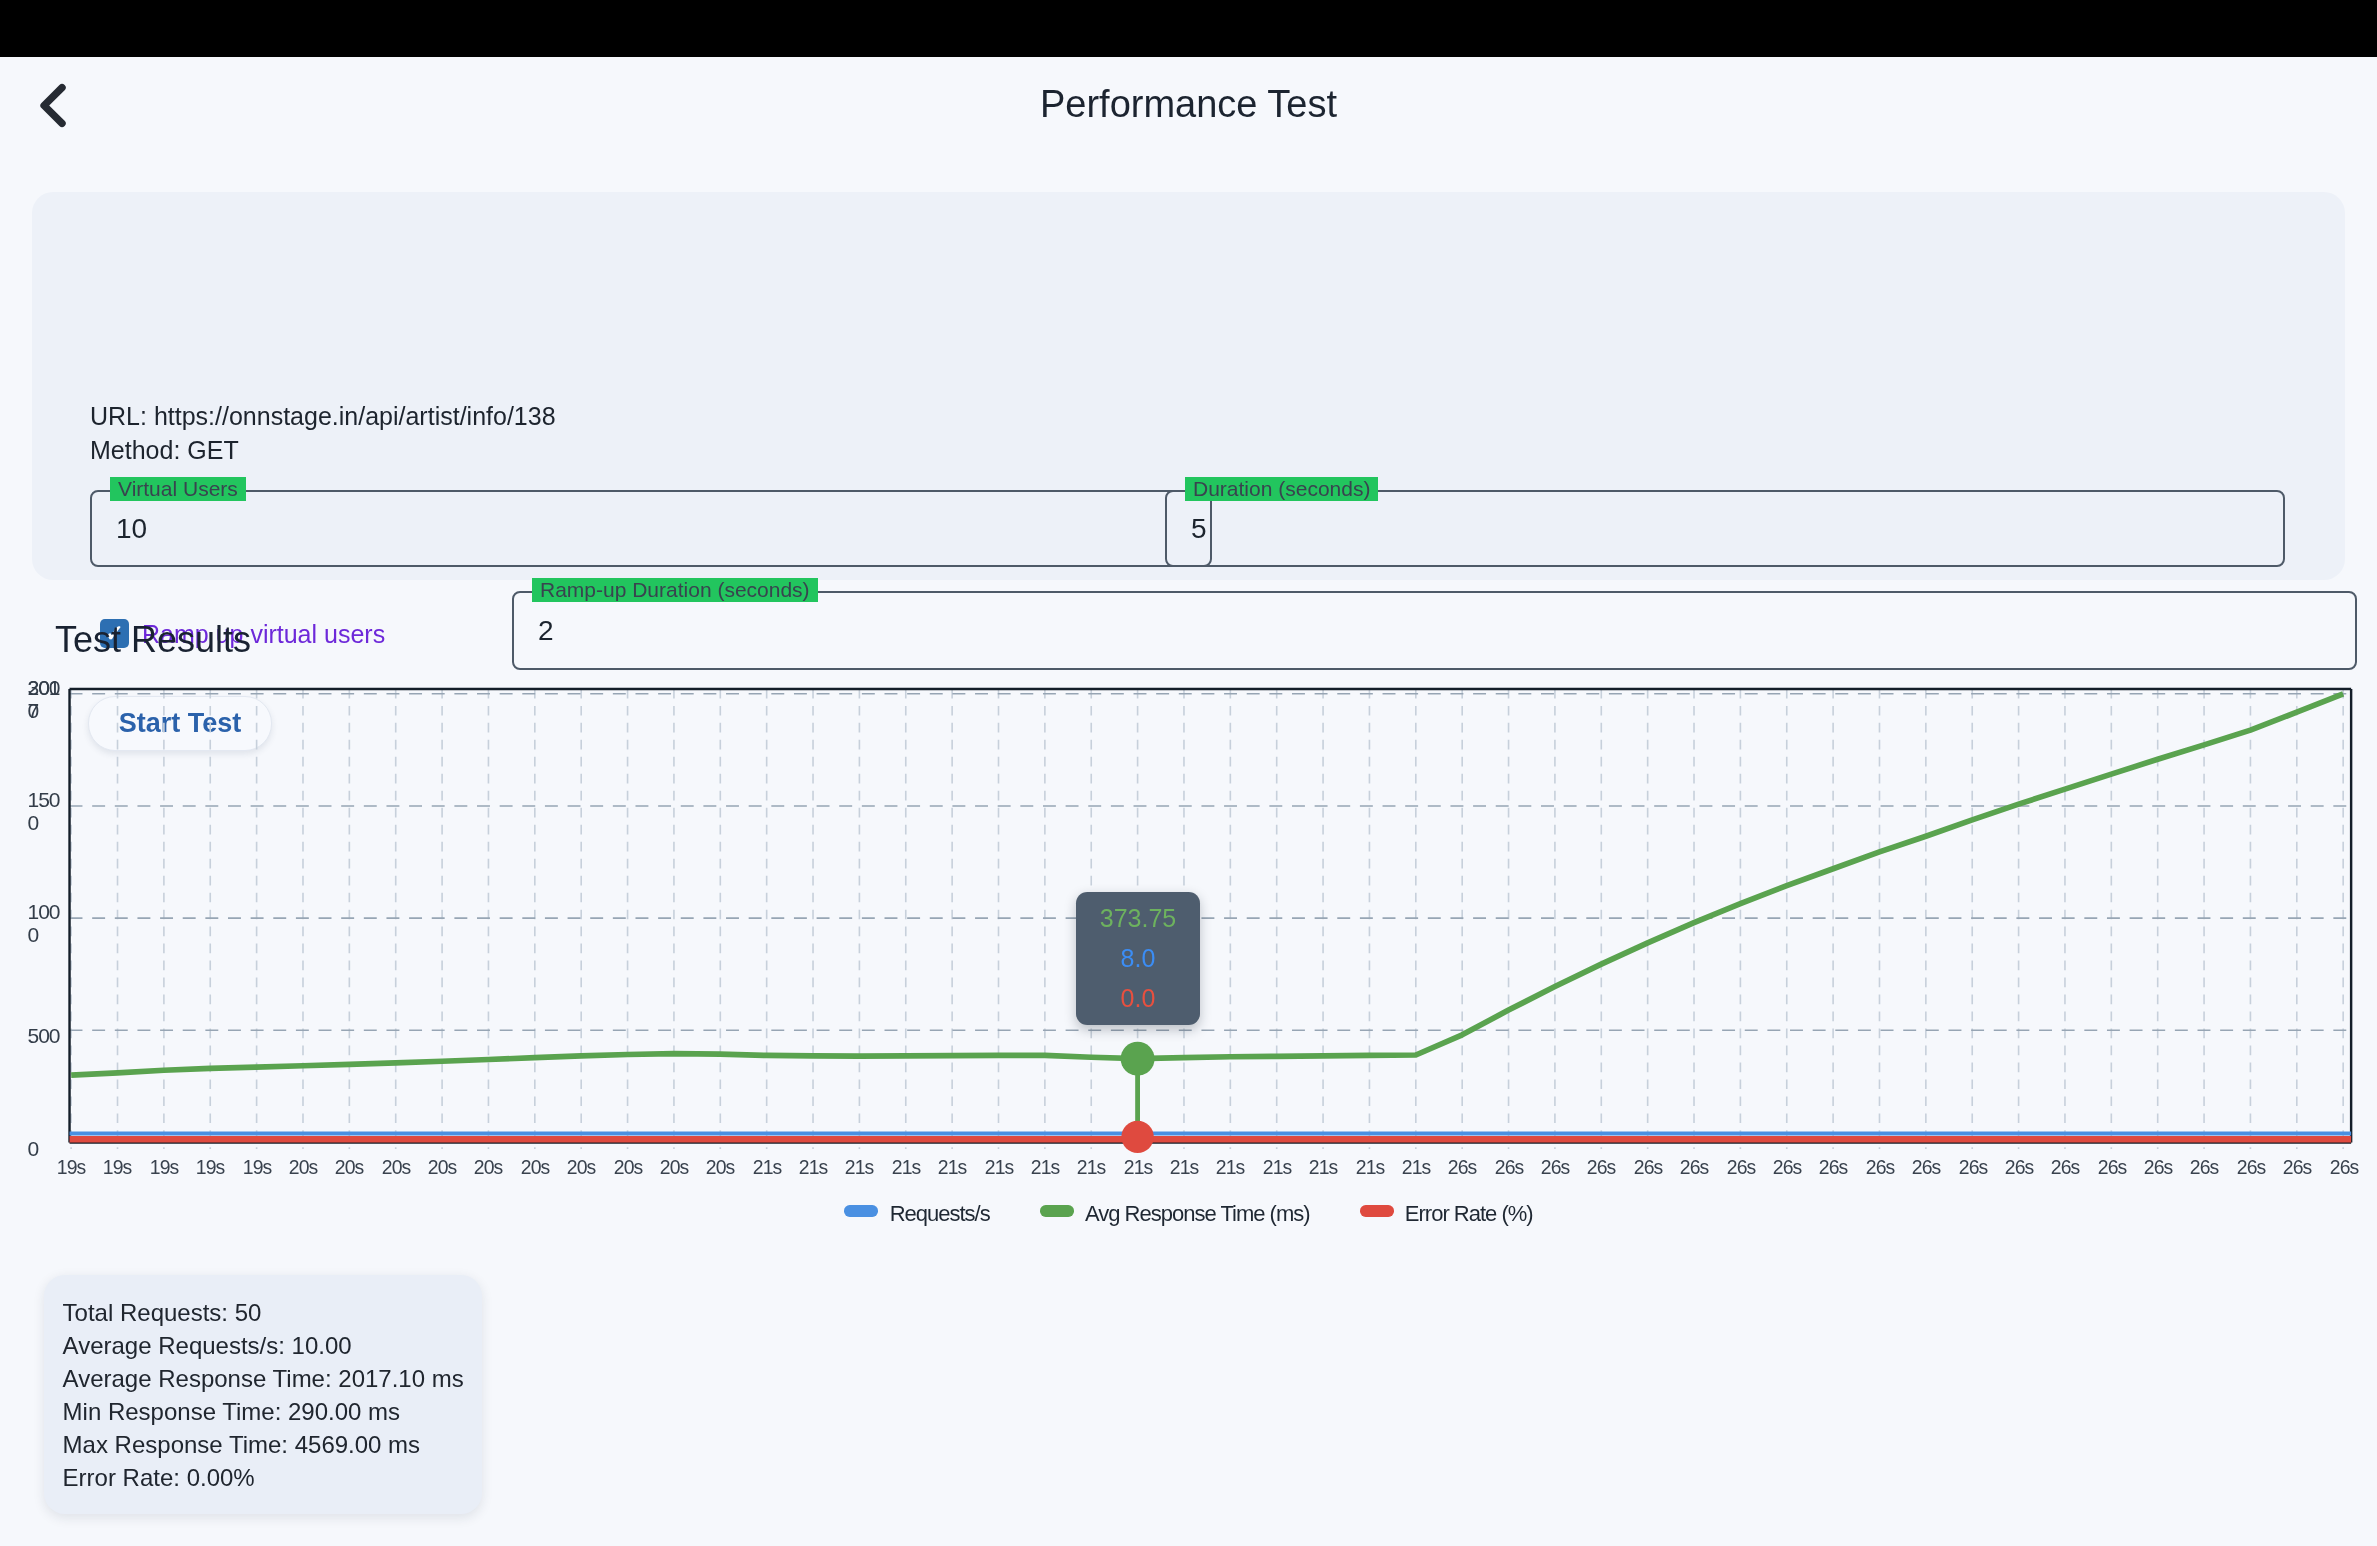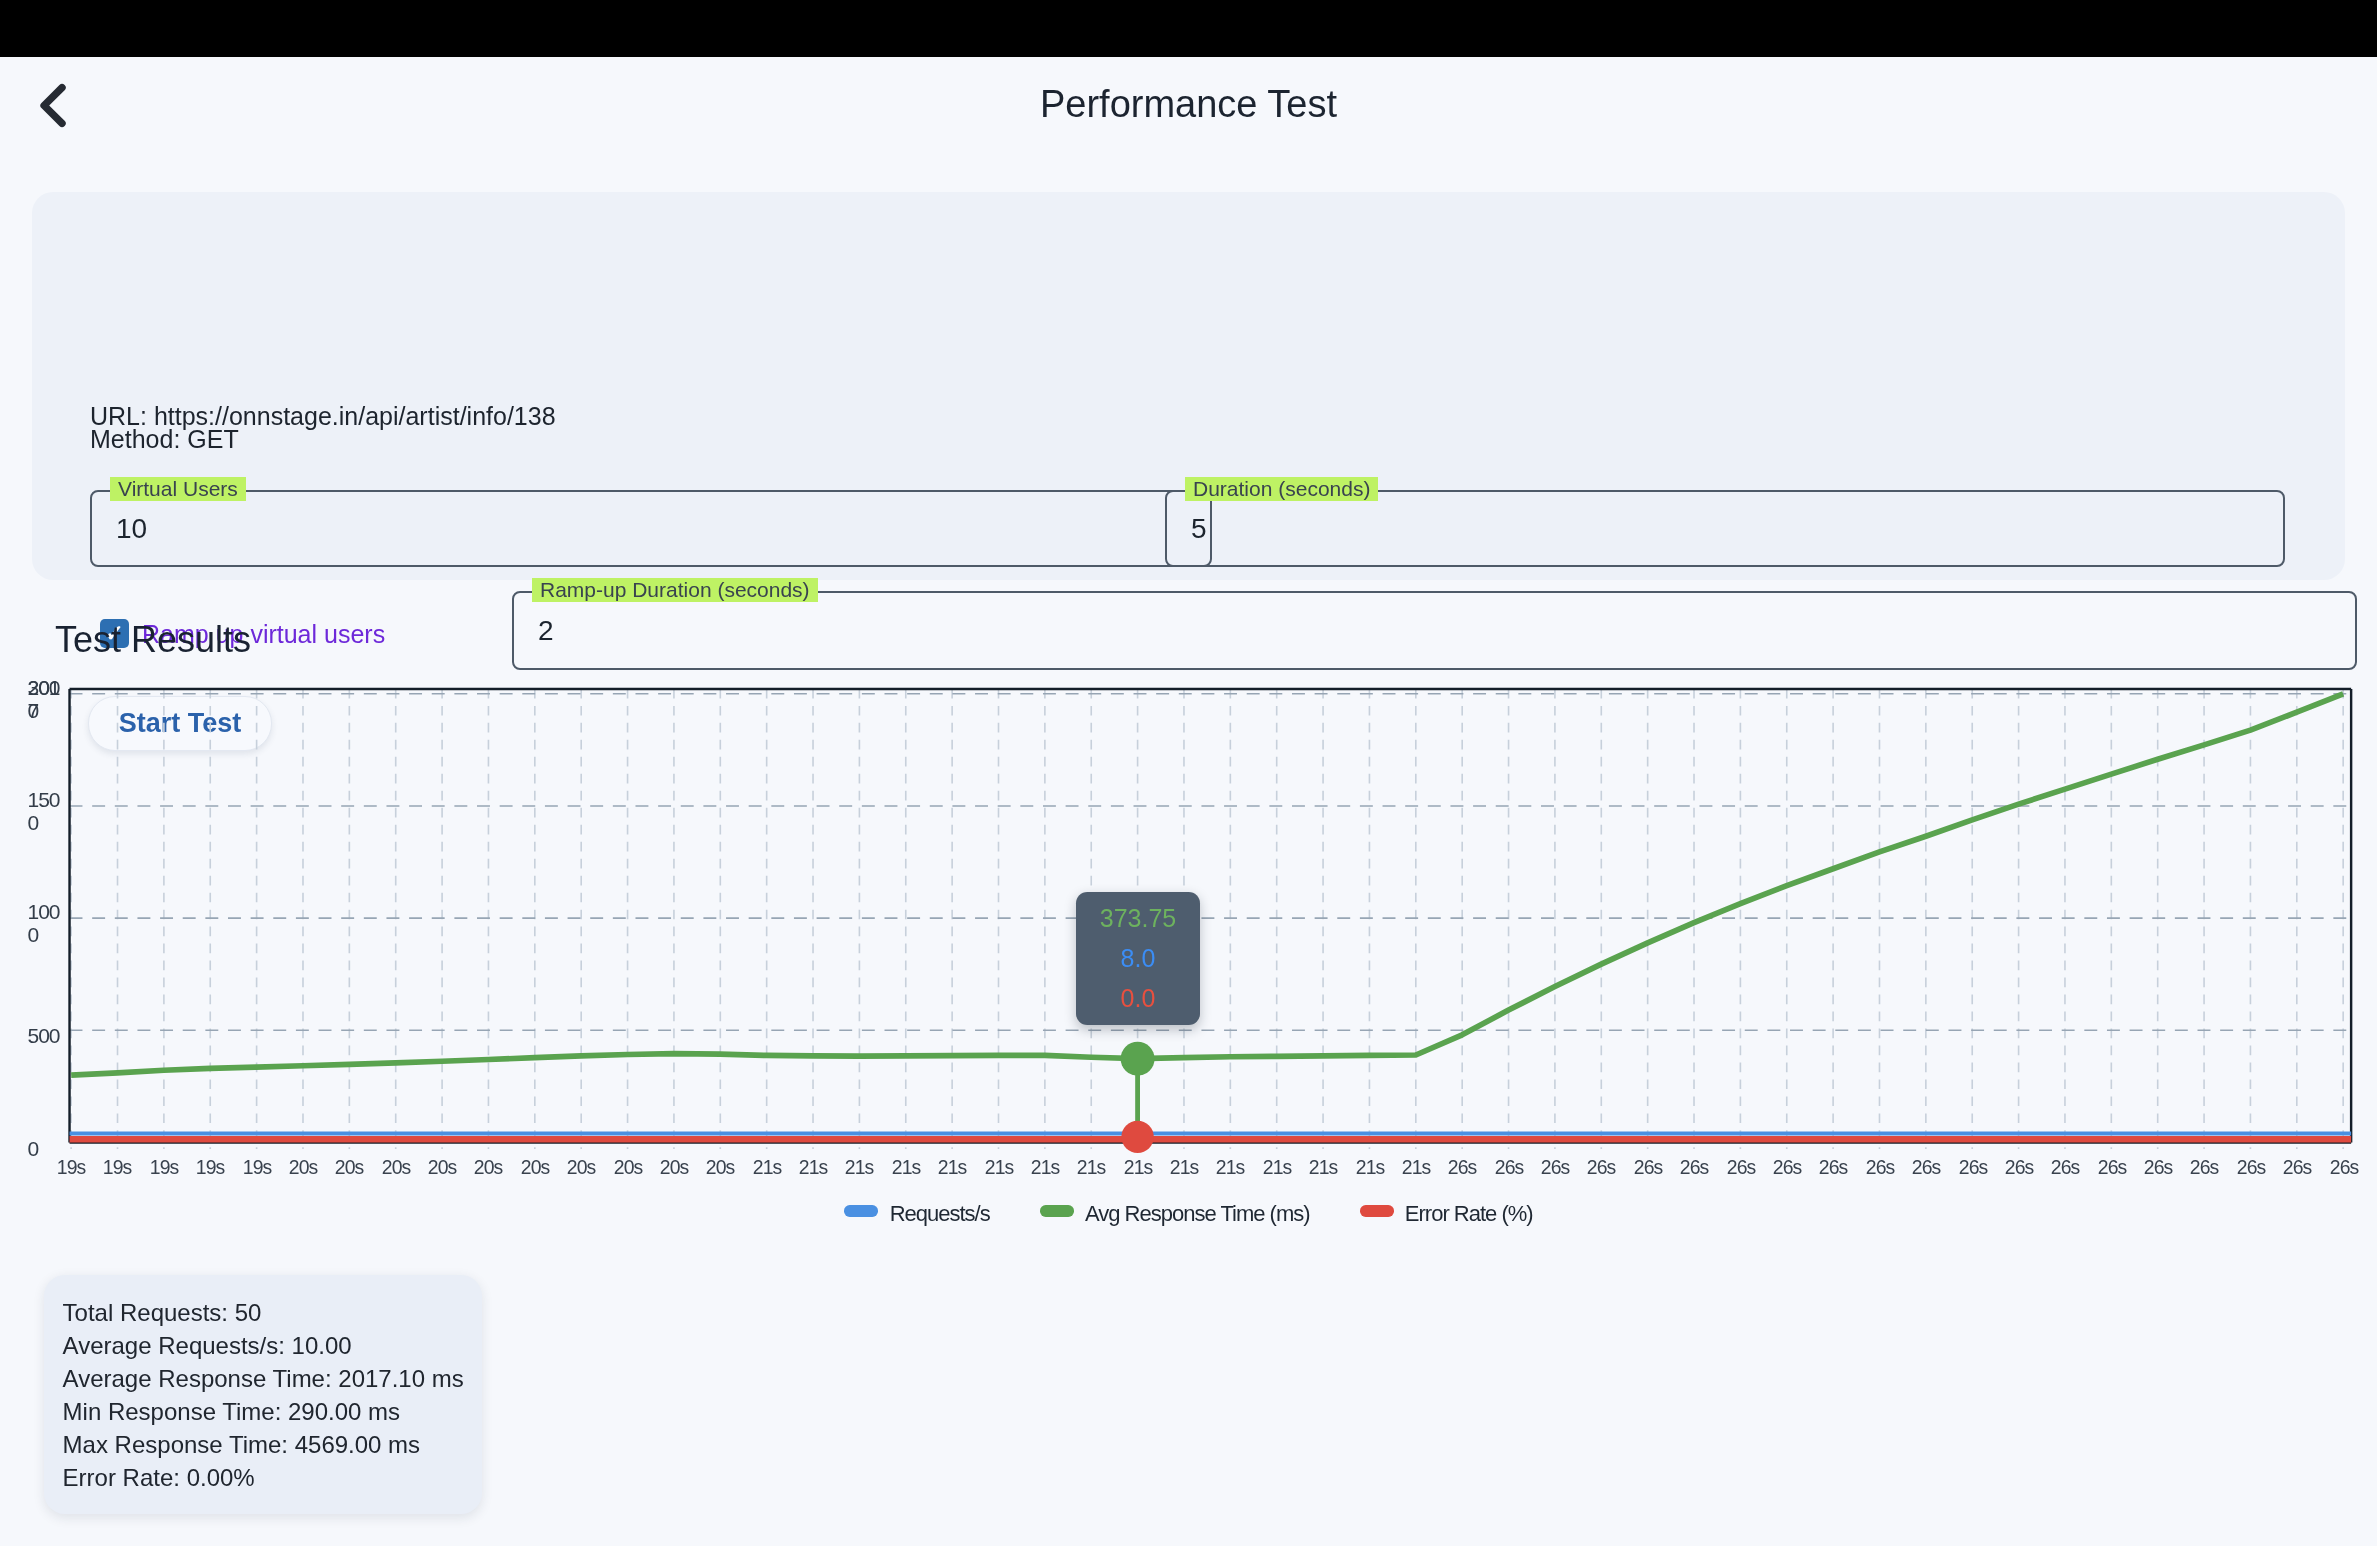--- a/index.html
+++ b/index.html
@@ -9,23 +9,23 @@
   #statusbar{position:absolute;left:0;top:0;width:2377px;height:57px;background:#000;}
   
   #back-btn{position:absolute;left:31px;top:81px;width:49px;height:49px;cursor:pointer;}
   #page-title{position:absolute;left:0;top:83px;width:2377px;text-align:center;
               font-size:38px;font-weight:500;color:#1c2430;}
   
   #form-card{position:absolute;left:32px;top:192px;width:2313px;height:388px;
              background:#edf1f8;border-radius:21px;}
   .cfg-line{position:absolute;left:58px;font-size:25px;color:#1d242e;}
   #url-line{top:210px;}
-  #method-line{top:233px;}
+  #method-line{top:244px;}
   .fieldset{position:absolute;border:2.4px solid #4e5a68;border-radius:8px;background:transparent;}
-  .fieldset .legend{position:absolute;top:-14.6px;left:18px;background:#bef264;padding:0 8px;
+  .fieldset .legend{position:absolute;top:-14.6px;left:18px;background:#22c55e;padding:0 8px;
                     font-size:21px;color:#39434f;white-space:nowrap;}
   .fieldset .fvalue{position:absolute;left:24px;top:50%;transform:translateY(-50%);
                     font-size:28px;color:#1c242e;}
   #fs-virtual{left:58px;top:298px;width:1118px;height:73px;}
   #fs-duration{left:1133px;top:298px;width:1116px;height:73px;}
   #fs-rampup{left:480px;top:399px;width:1841px;height:75px;}
   #rampup-check{position:absolute;left:68px;top:427px;width:29px;height:29px;border-radius:4.9px;
                 background:#2d6fb2;color:#fff;font-size:22.6px;font-weight:bold;
                 display:flex;align-items:center;justify-content:center;cursor:pointer;}
   #rampup-label{position:absolute;left:110px;top:428px;font-size:25px;color:#6d28d9;}

